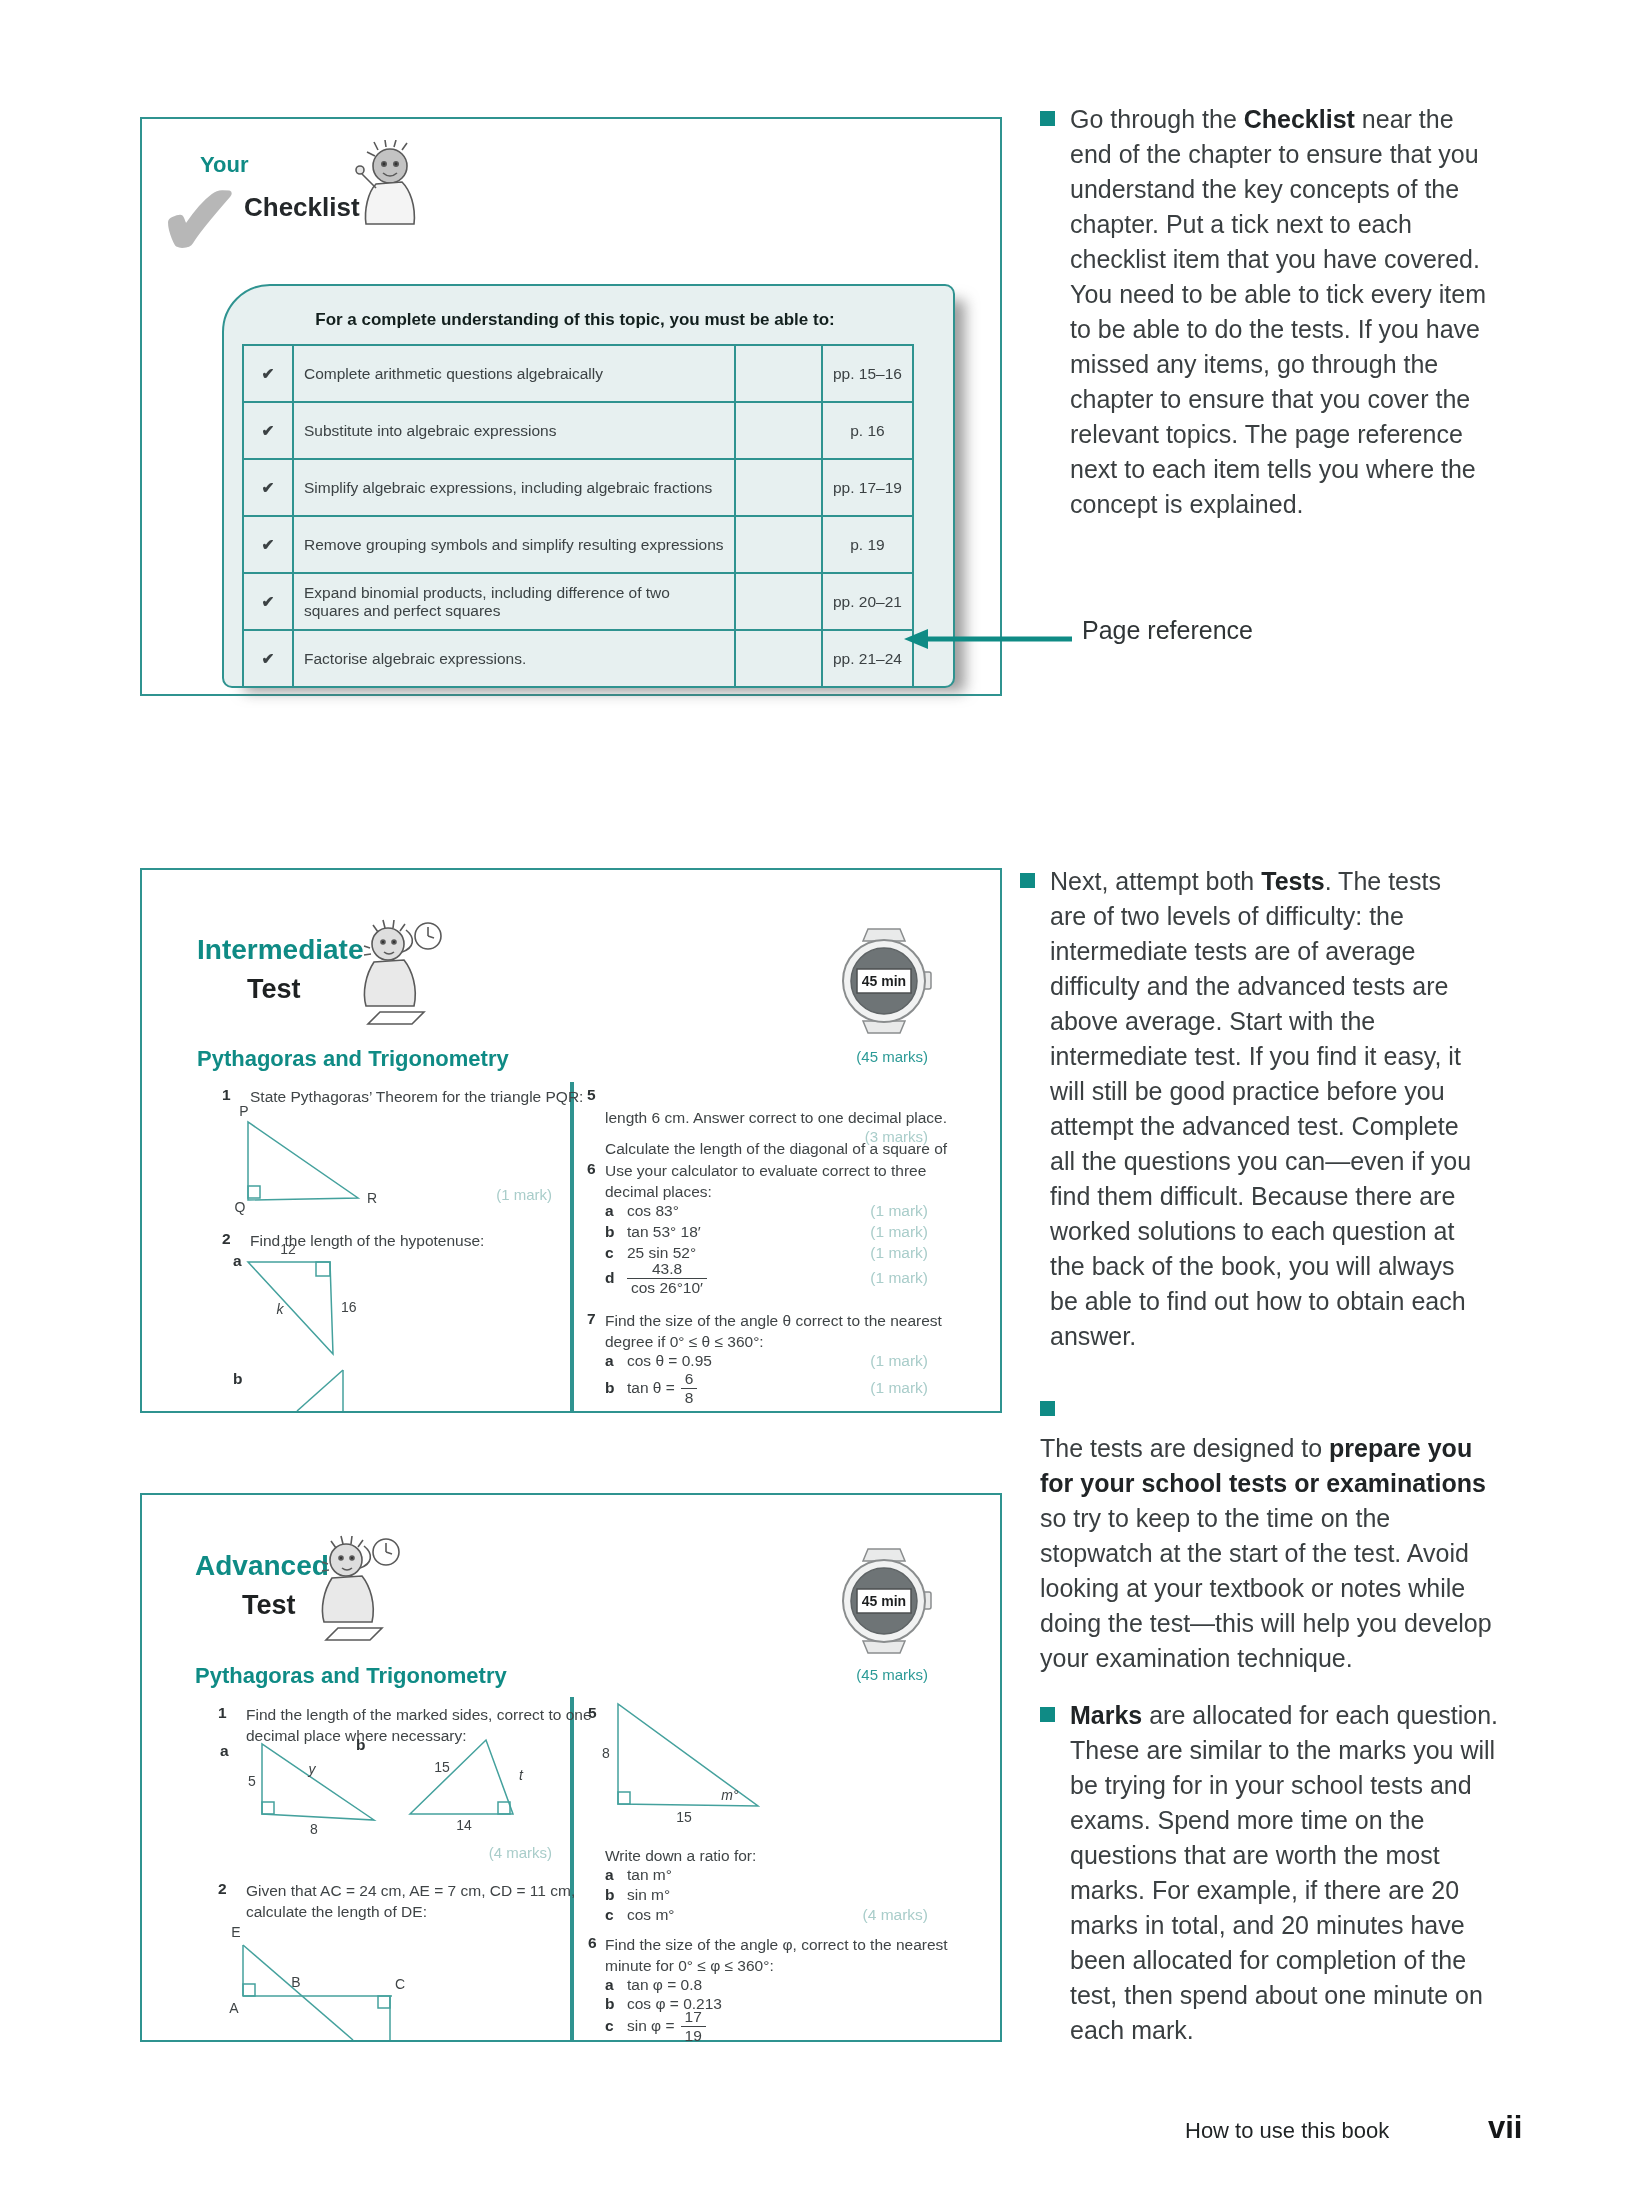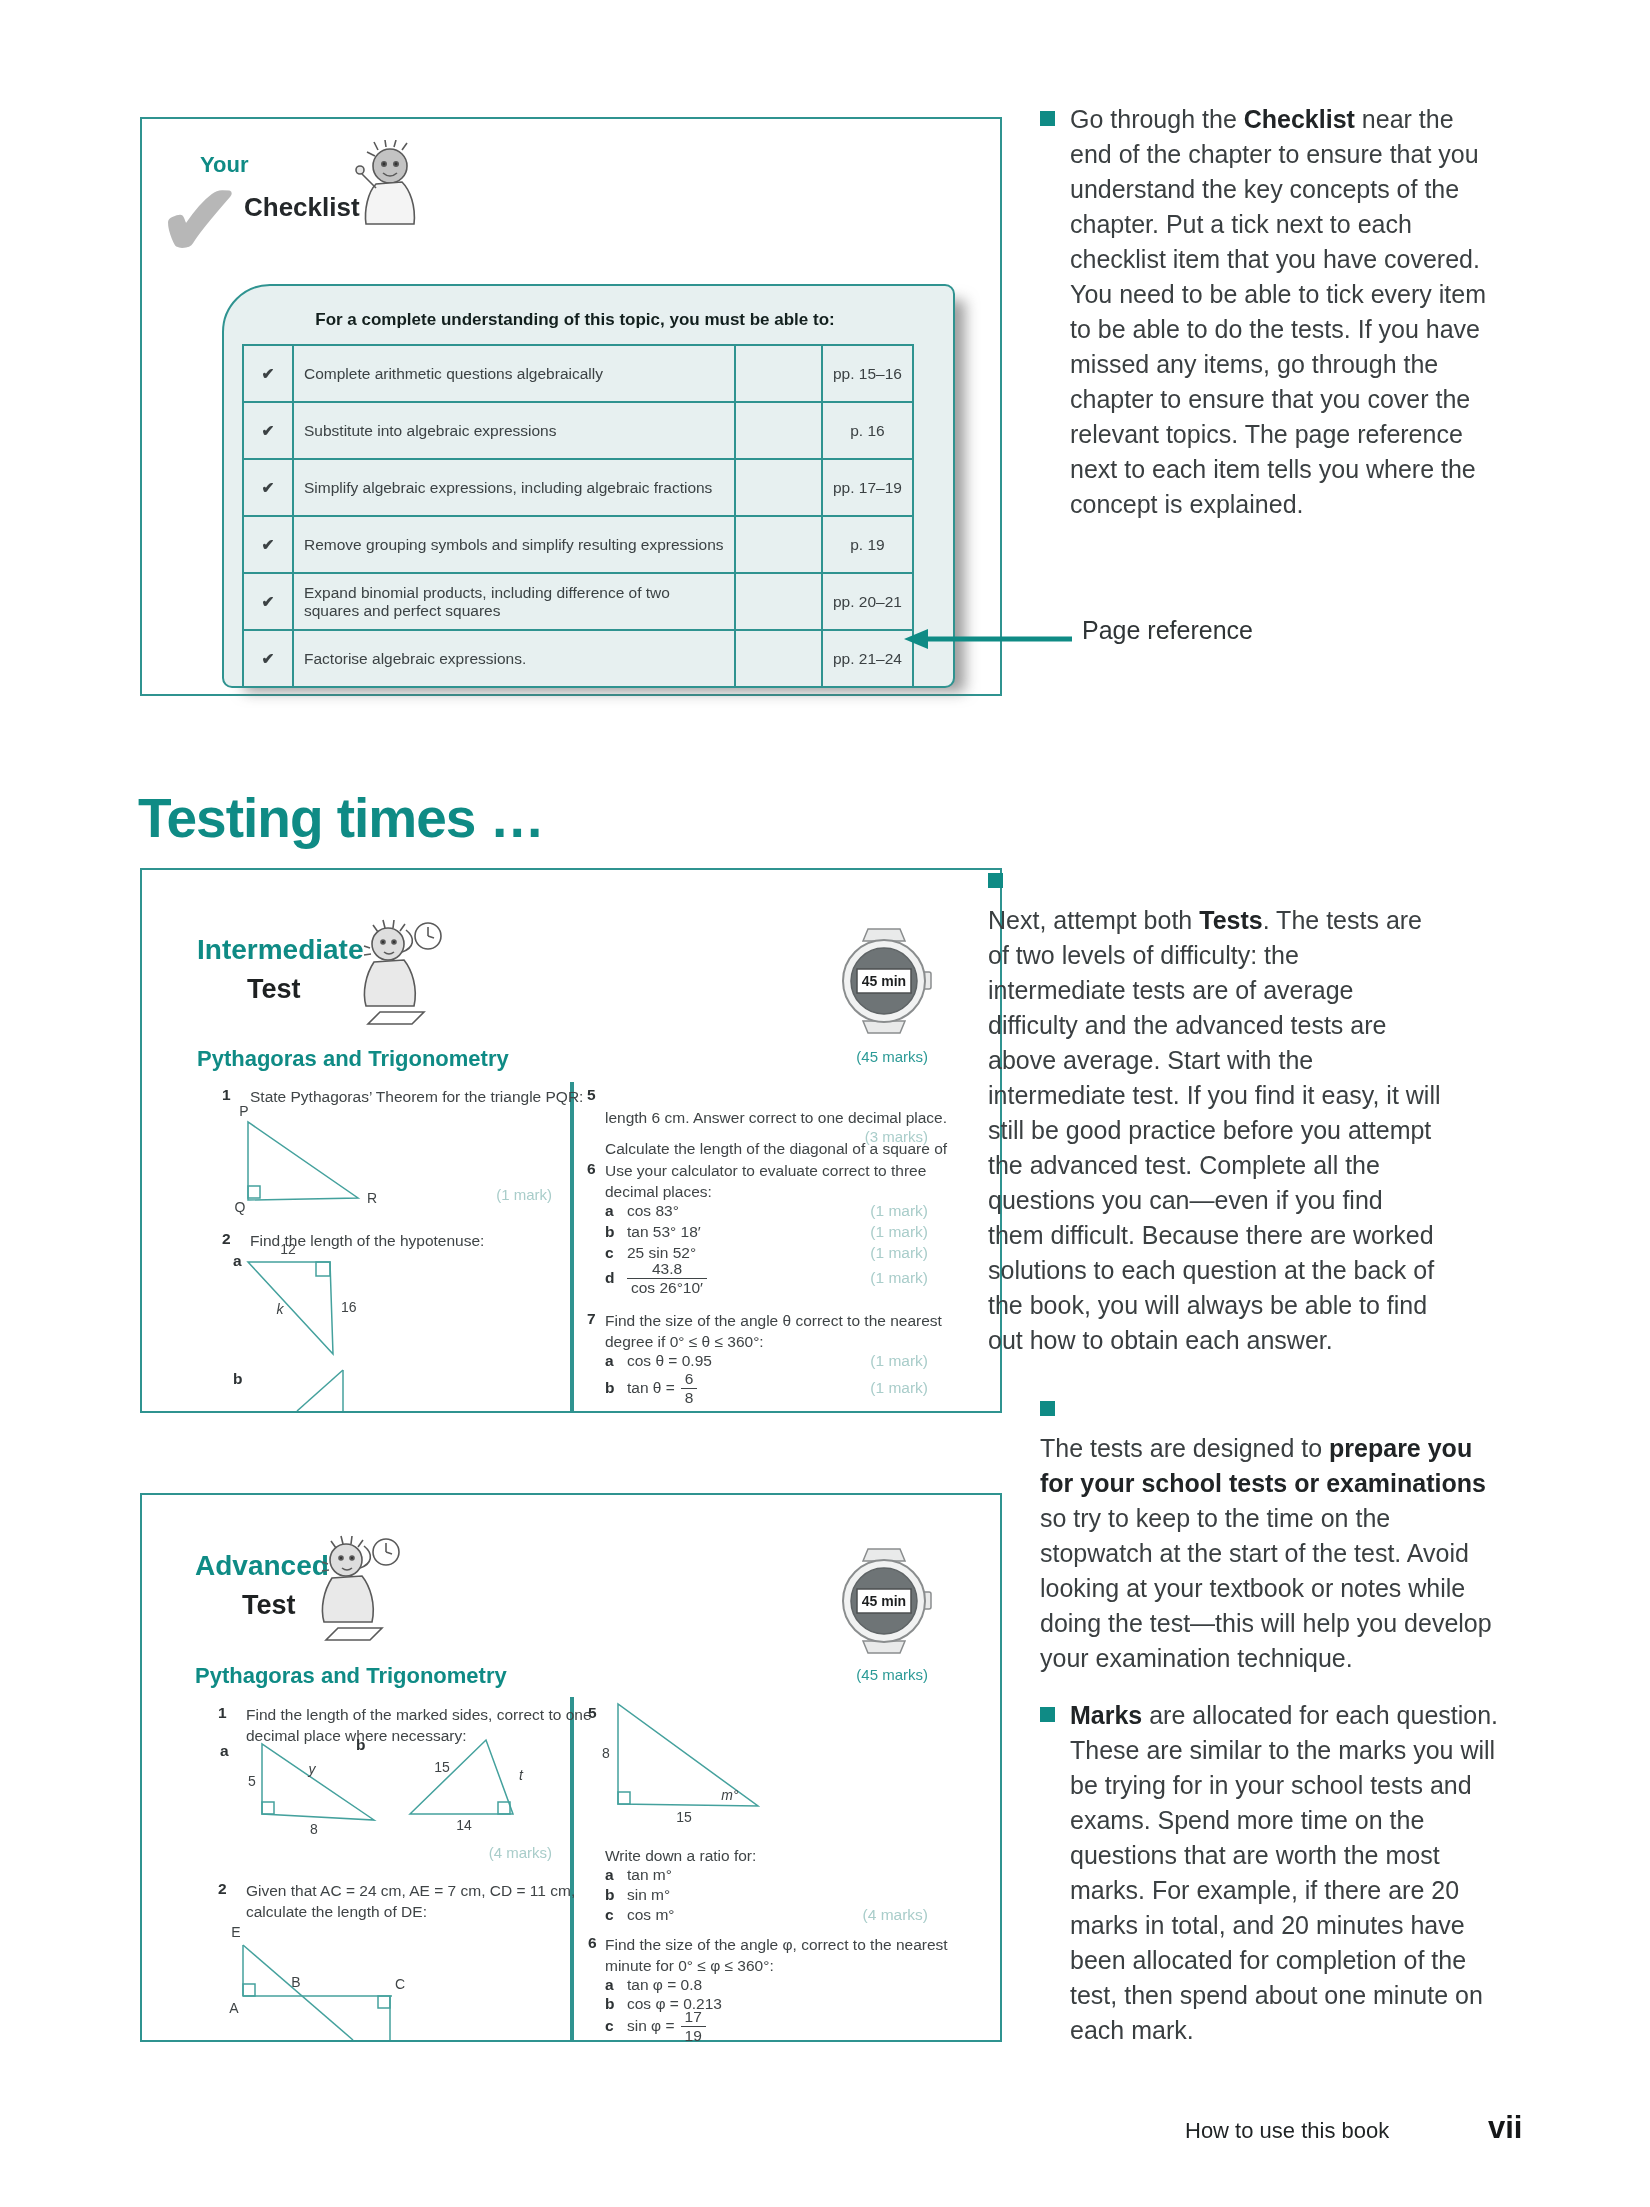--- a/index.html
+++ b/index.html
@@ -129,21 +129,20 @@
     <line x1="170" y1="13" x2="20" y2="13" stroke="#0f8b85" stroke-width="5"></line>
     <polygon points="2,13 26,3 26,23" fill="#0f8b85"></polygon>
   </svg>
   <div class="abs pageref-label" style="left:1082px;top:616px;">Page reference</div>
 
   <div class="bullet" style="left:1040px;top:102px;width:455px;">
     <span class="sq"></span>
     <p><span>Go through the </span><b>Checklist</b><span> near the end of the chapter to ensure that you understand the key concepts of the chapter. Put a tick next to each checklist item that you have covered. You need to be able to tick every item to be able to do the tests. If you have missed any items, go through the chapter to ensure that you cover the relevant topics. The page reference next to each item tells you where the concept is explained.</span></p>
   </div>
 
-  <div class="abs big-heading" style="left:138px;top:786px;">Testing times …</div>
 
   <div class="tealbox" style="left:140px;top:868px;width:862px;height:545px;"></div>
   <div class="abs level-title" style="left:197px;top:934px;">Intermediate</div>
   <div class="abs test-word" style="left:247px;top:974px;">Test</div>
 
   <svg class="abs mascot" style="left:350px;top:918px;" width="100" height="110" viewBox="0 0 100 110">
     <circle cx="78" cy="18" r="13" fill="#ffffff"></circle>
     <line x1="78" y1="18" x2="78" y2="9"></line>
       <line x1="78" y1="18" x2="84" y2="20"></line>
     <path d="M28,14 l-5,-7 M35,10 l-2,-8 M43,10 l1,-8 M50,13 l5,-7" fill="none"></path>
@@ -241,21 +240,21 @@
   <div class="prow" style="left:605px;top:1368px;width:323px;height:40px;">
     <span class="lbl">b</span>
     <span style="margin-right:6px;">tan θ =</span>
     <span class="frac">
         <span class="fnum">6</span>
         <span class="fden">8</span>
       </span>
     <span class="mkin">(1 mark)</span>
   </div>
 
-  <div class="bullet" style="left:988px;top:864px;width:455px;flex-direction:column;">
+  <div class="bullet" style="left:1020px;top:864px;width:455px;">
     <span class="sq"></span>
     <p><span>Next, attempt both </span><b>Tests</b><span>. The tests are of two levels of difficulty: the intermediate tests are of average difficulty and the advanced tests are above average. Start with the intermediate test. If you find it easy, it will still be good practice before you attempt the advanced test. Complete all the questions you can—even if you find them difficult. Because there are worked solutions to each question at the back of the book, you will always be able to find out how to obtain each answer.</span></p>
   </div>
 
   <div class="tealbox" style="left:140px;top:1493px;width:862px;height:549px;"></div>
   <div class="abs level-title" style="left:195px;top:1550px;">Advanced</div>
   <div class="abs test-word" style="left:242px;top:1590px;">Test</div>
 
   <svg class="abs mascot" style="left:308px;top:1534px;" width="100" height="110" viewBox="0 0 100 110">
     <circle cx="78" cy="18" r="13" fill="#ffffff"></circle>

